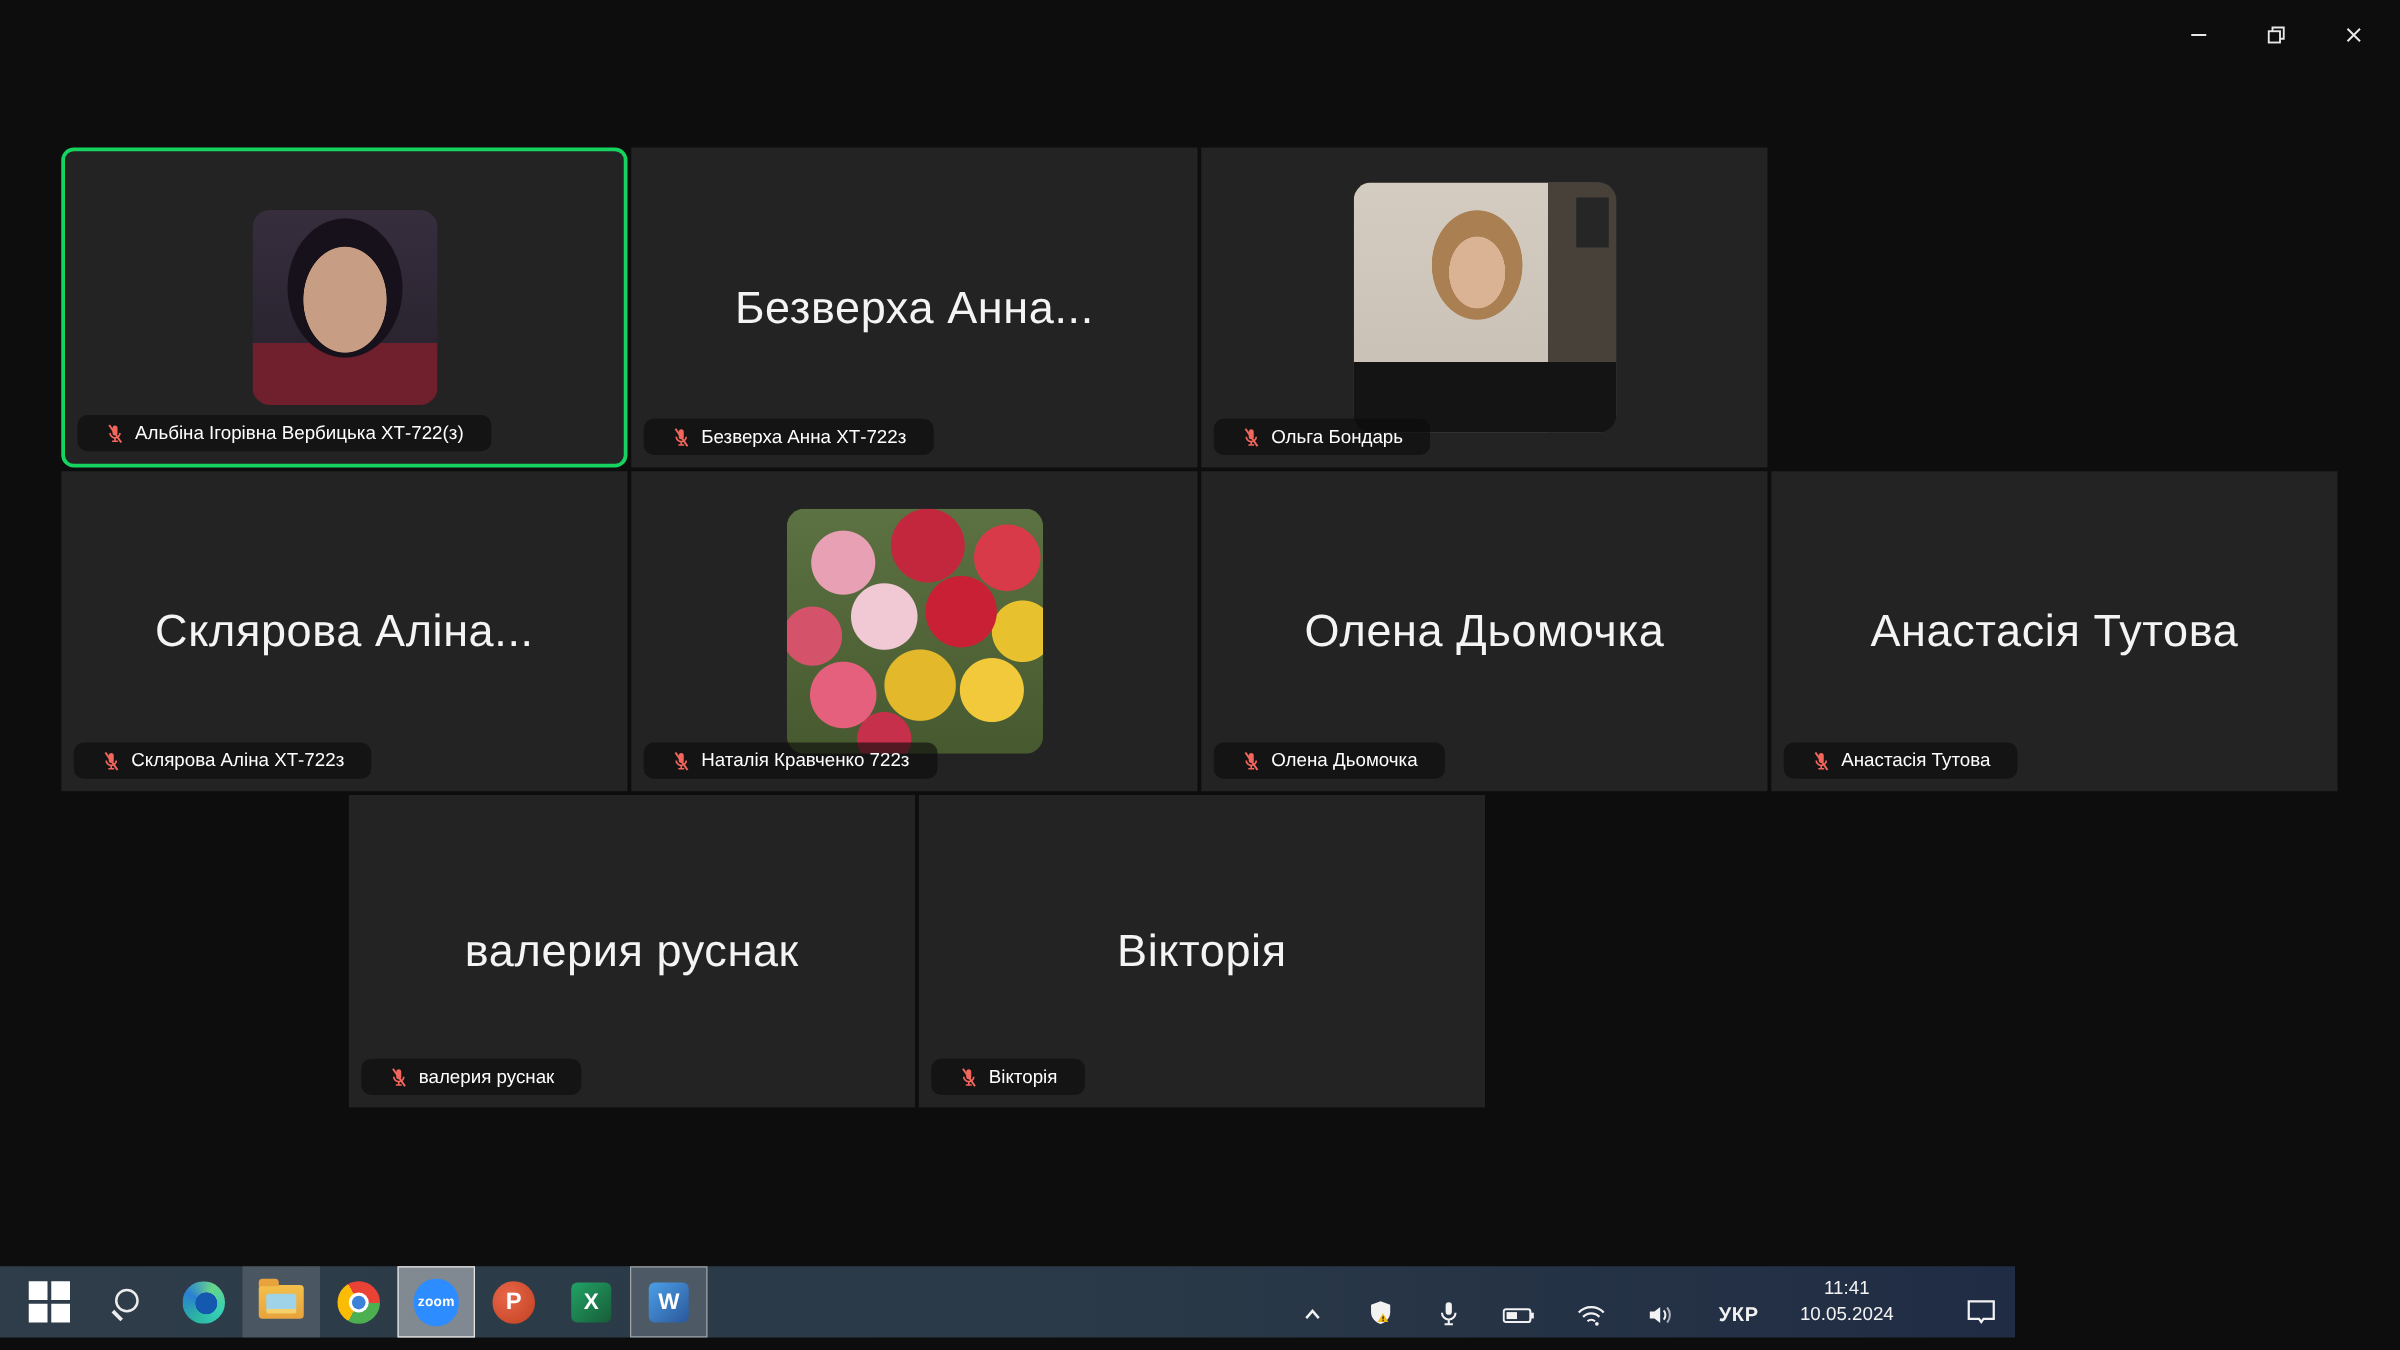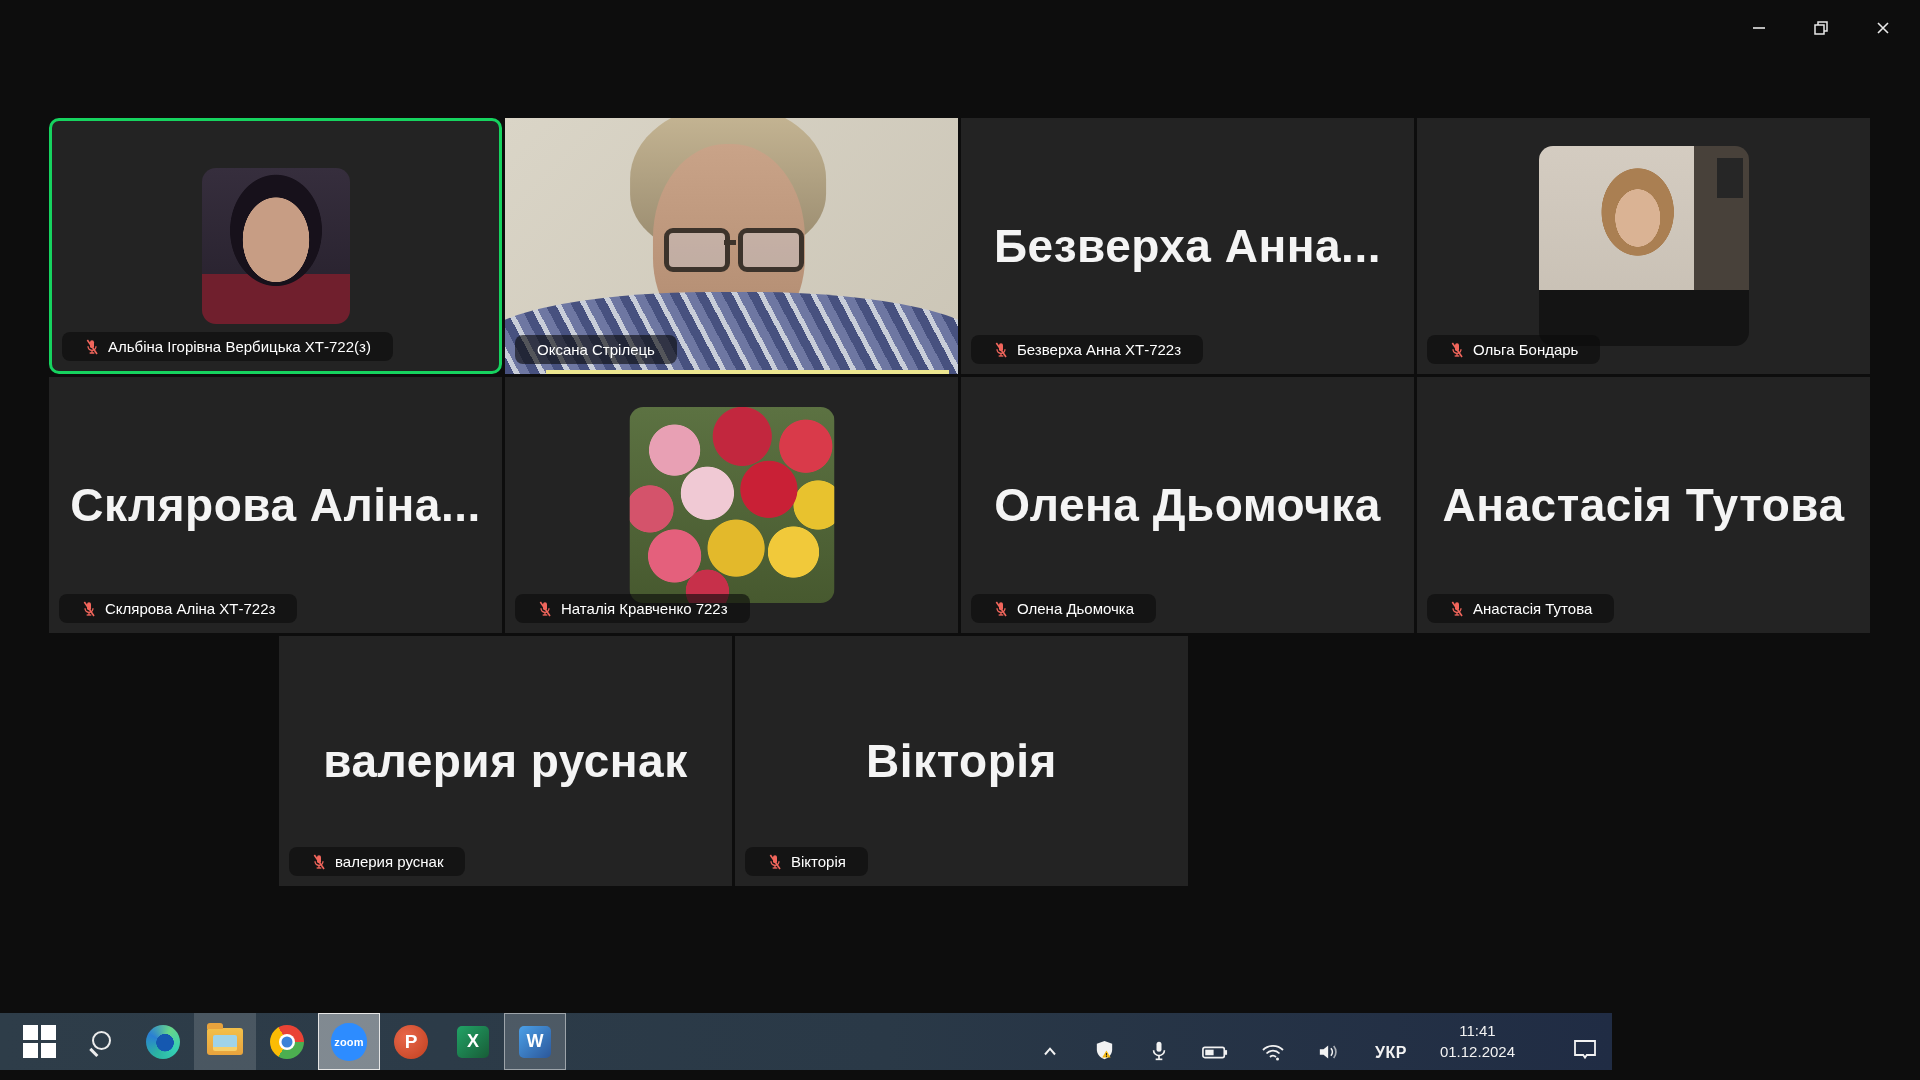--- a/index.html
+++ b/index.html
@@ -16,21 +16,21 @@
   
   .vrow{position:absolute;display:flex;gap:3px;}
   .row-0{top:118px;left:49px;height:256px;}
   .row-1{top:377px;left:49px;height:256px;}
   .row-2{top:636px;left:279px;height:250px;}
   .tile{position:relative;width:453px;height:100%;background:#232323;overflow:hidden;
     flex:0 0 auto;box-sizing:border-box;}
   .tile.active{border:3px solid #16d35f;border-radius:10px;}
 
   .big-name{position:absolute;inset:0;display:flex;align-items:center;justify-content:center;
-    color:#f4f4f4;font-size:46px;font-weight:700;letter-spacing:.5px;white-space:nowrap;}
+    color:#f4f4f4;font-size:36px;font-weight:400;letter-spacing:.5px;white-space:nowrap;}
 
   .name-pill{position:absolute;left:10px;bottom:10px;display:flex;align-items:center;gap:8px;
     background:rgba(12,12,12,.62);border-radius:8px;padding:6px 22px;max-width:92%;}
   .name-pill span{color:#fff;font-size:15px;white-space:nowrap;}
   .mic-muted{width:16px;height:16px;flex:0 0 auto;}
 
   
   .avatar{position:absolute;left:50%;top:50%;transform:translate(-50%,-50%);
     border-radius:14px;}
   .art-albina{width:148px;height:156px;
@@ -180,35 +180,20 @@
   <rect x="9" y="2" width="6" height="12" rx="3" fill="#f2665c"></rect>
   <path d="M6 11a6 6 0 0 0 12 0" fill="none" stroke="#f2665c" stroke-width="2"></path>
   <line x1="12" y1="17" x2="12" y2="21" stroke="#f2665c" stroke-width="2"></line>
   <line x1="8.5" y1="21" x2="15.5" y2="21" stroke="#f2665c" stroke-width="2"></line>
   <line x1="5" y1="1.5" x2="19.5" y2="22.5" stroke="#f2665c" stroke-width="2.4"></line>
 </svg>
           <span>Альбіна Ігорівна Вербицька ХТ-722(з)</span>
         </div>
       </div>
       <div class="tile">
-        <div class="video-scene">
-  <div class="vs-hair"></div>
-  <div class="vs-face"></div>
-  <div class="vs-glass l"></div>
-  <div class="vs-glass r"></div>
-  <div class="vs-bridge"></div>
-  <div class="vs-mouth"></div>
-  <div class="vs-shirt"></div>
-  <div class="vs-yellow"></div>
-</div>
-        <div class="name-pill">
-          <span>Оксана Стрілець</span>
-        </div>
-      </div>
-      <div class="tile">
         <div class="big-name">Безверха  Анна...</div>
         <div class="name-pill">
           <svg class="mic-muted" viewBox="0 0 24 24">
   <rect x="9" y="2" width="6" height="12" rx="3" fill="#f2665c"></rect>
   <path d="M6 11a6 6 0 0 0 12 0" fill="none" stroke="#f2665c" stroke-width="2"></path>
   <line x1="12" y1="17" x2="12" y2="21" stroke="#f2665c" stroke-width="2"></line>
   <line x1="8.5" y1="21" x2="15.5" y2="21" stroke="#f2665c" stroke-width="2"></line>
   <line x1="5" y1="1.5" x2="19.5" y2="22.5" stroke="#f2665c" stroke-width="2.4"></line>
 </svg>
           <span>Безверха Анна ХТ-722з</span>
@@ -394,21 +379,21 @@
       <div class="tray-ic">
         <svg width="24" height="20" viewBox="0 0 26 20">
           <polygon points="2,7 6,7 11,3 11,17 6,13 2,13" fill="#f2f2f2"></polygon>
           <path d="M14 6a6 6 0 0 1 0 8" fill="none" stroke="#f2f2f2" stroke-width="1.8"></path>
           <path d="M17 3.5a10 10 0 0 1 0 13" fill="none" stroke="rgba(242,242,242,.65)" stroke-width="1.8"></path>
         </svg>
       </div>
       <div class="tray-lang">УКР</div>
       <div class="tray-clock">
         <div>11:41</div>
-        <div>01.12.2024</div>
+        <div>10.05.2024</div>
       </div>
       <div class="tray-ic tray-bubble">
         <svg width="26" height="24" viewBox="0 0 26 24">
           <path d="M3 3h20v14h-8.2L13 19.6 11.2 17H3z" fill="none" stroke="#f2f2f2" stroke-width="1.8"></path>
         </svg>
       </div>
     </div>
   </div>
 </div>
 

